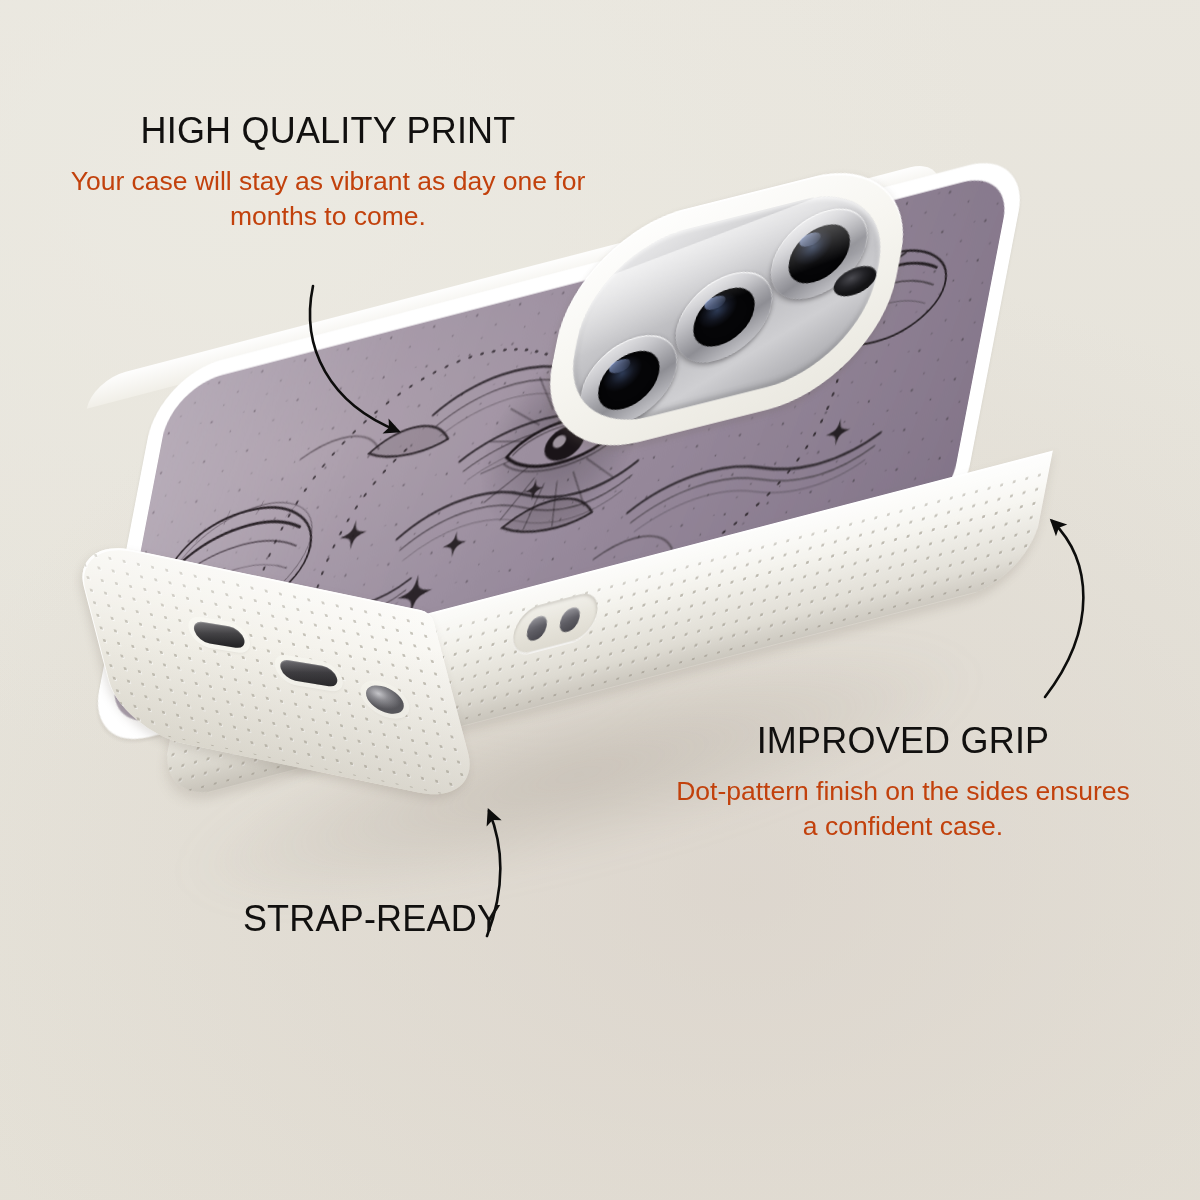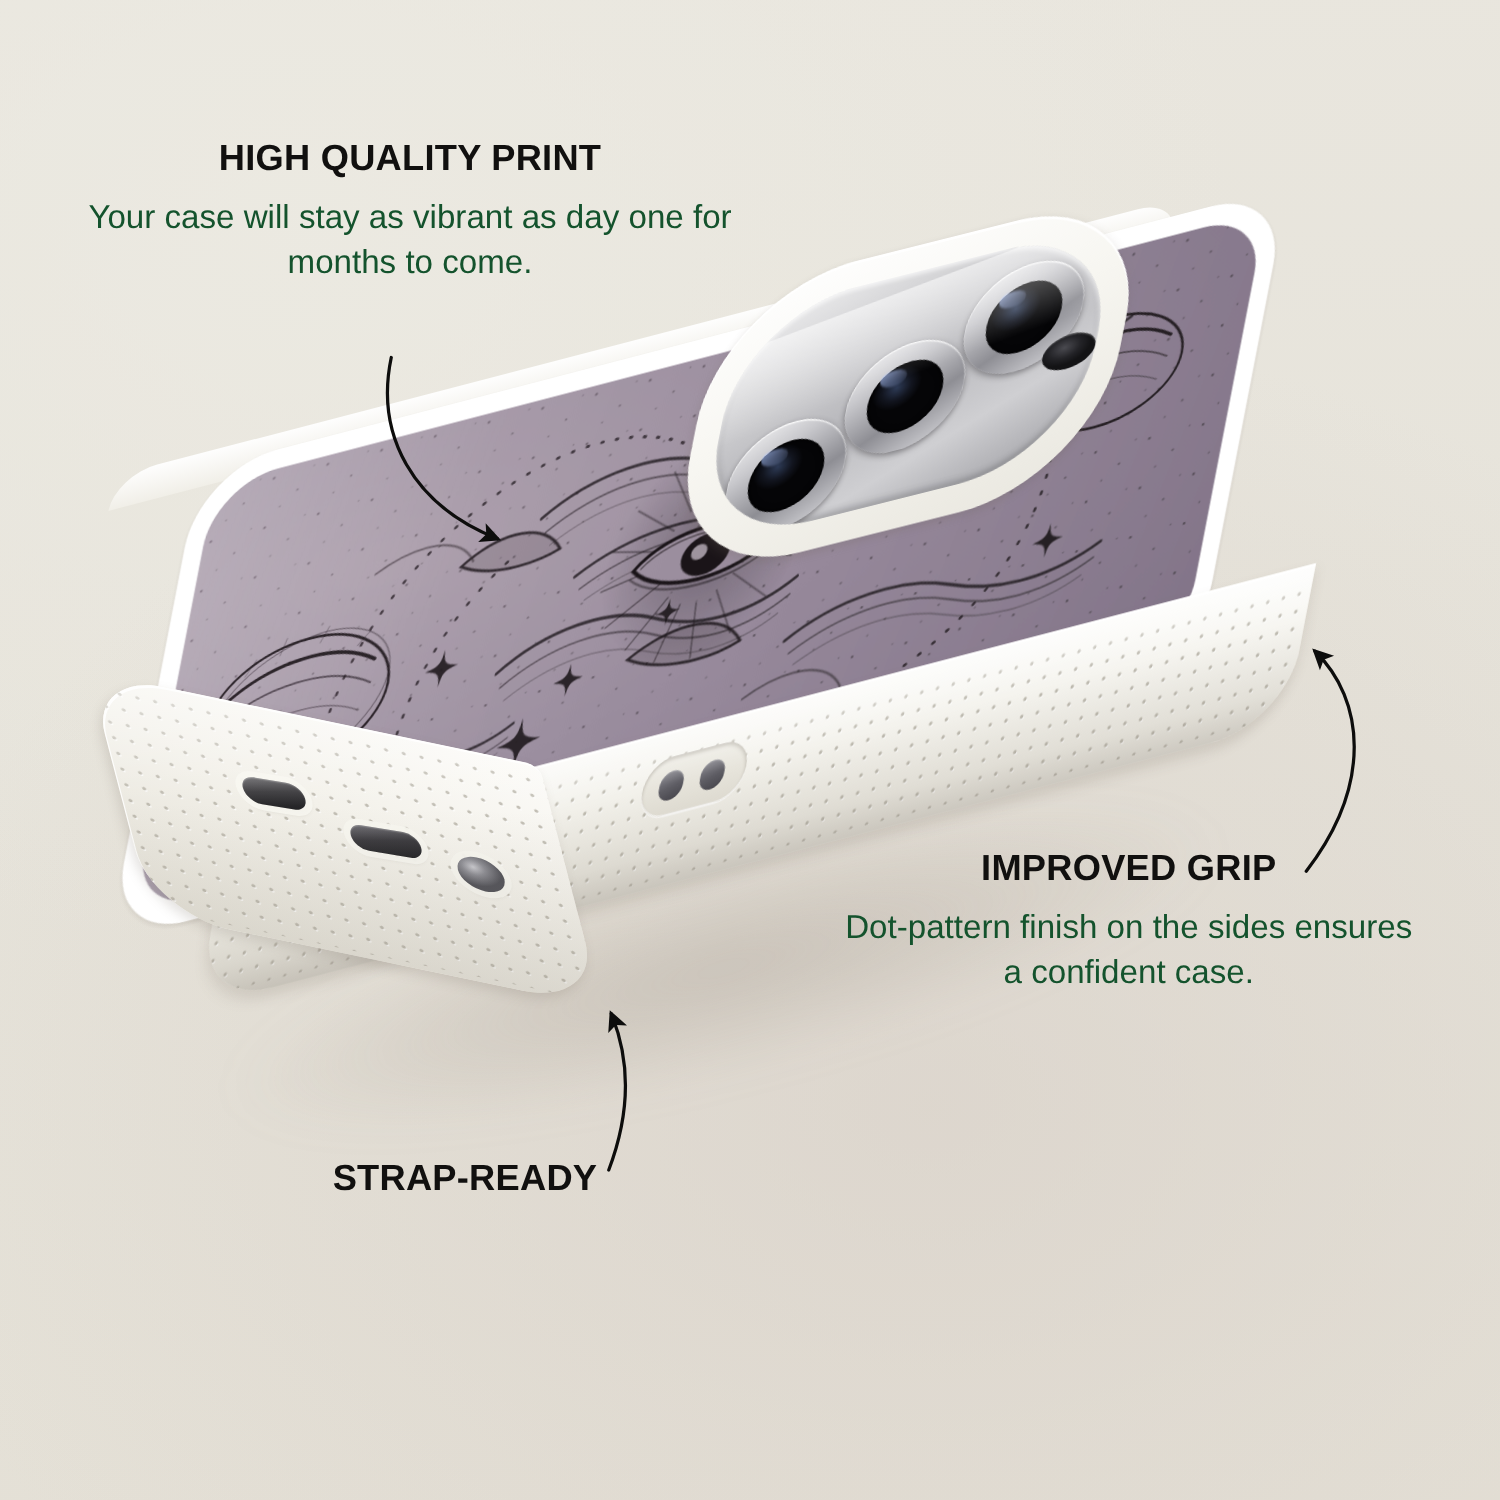--- a/index.html
+++ b/index.html
@@ -17,29 +17,29 @@
     background:
       radial-gradient(120% 90% at 62% 74%, rgba(214,205,197,.55) 0%, rgba(231,228,219,0) 58%),
       radial-gradient(90% 70% at 20% 15%, rgba(236,234,226,.85) 0%, rgba(231,228,219,0) 70%),
       linear-gradient(178deg,#e9e6de 0%,#e6e3da 52%,#e4e0d6 100%);
   }
 
   
   .block{position:absolute;text-align:center;color:#11100f;}
   .block h2{
     margin:0 0 14px 0;
-    font-size:29px;letter-spacing:.2px;font-weight:700;
+    font-size:36px;letter-spacing:.2px;font-weight:400;
     line-height:1.05;white-space:nowrap;text-align:center;
   }
   .block p{
-    margin:0;font-size:26.5px;line-height:1.33;font-weight:400;color:#14532d;
+    margin:0;font-size:26.5px;line-height:1.33;font-weight:400;color:#c2410c;
   }
   #blk-print{left:48px;top:112px;width:560px;}
-  #blk-grip{left:668px;top:680px;width:470px;}
-  #blk-strap{left:110px;top:928px;width:524px;}
+  #blk-grip{left:668px;top:722px;width:470px;}
+  #blk-strap{left:110px;top:900px;width:524px;}
 
   
   .arrow-layer{position:absolute;inset:0;pointer-events:none;}
 
   
   #phone{
     position:absolute;left:0;top:0;width:1200px;height:1200px;
   }
 
   

